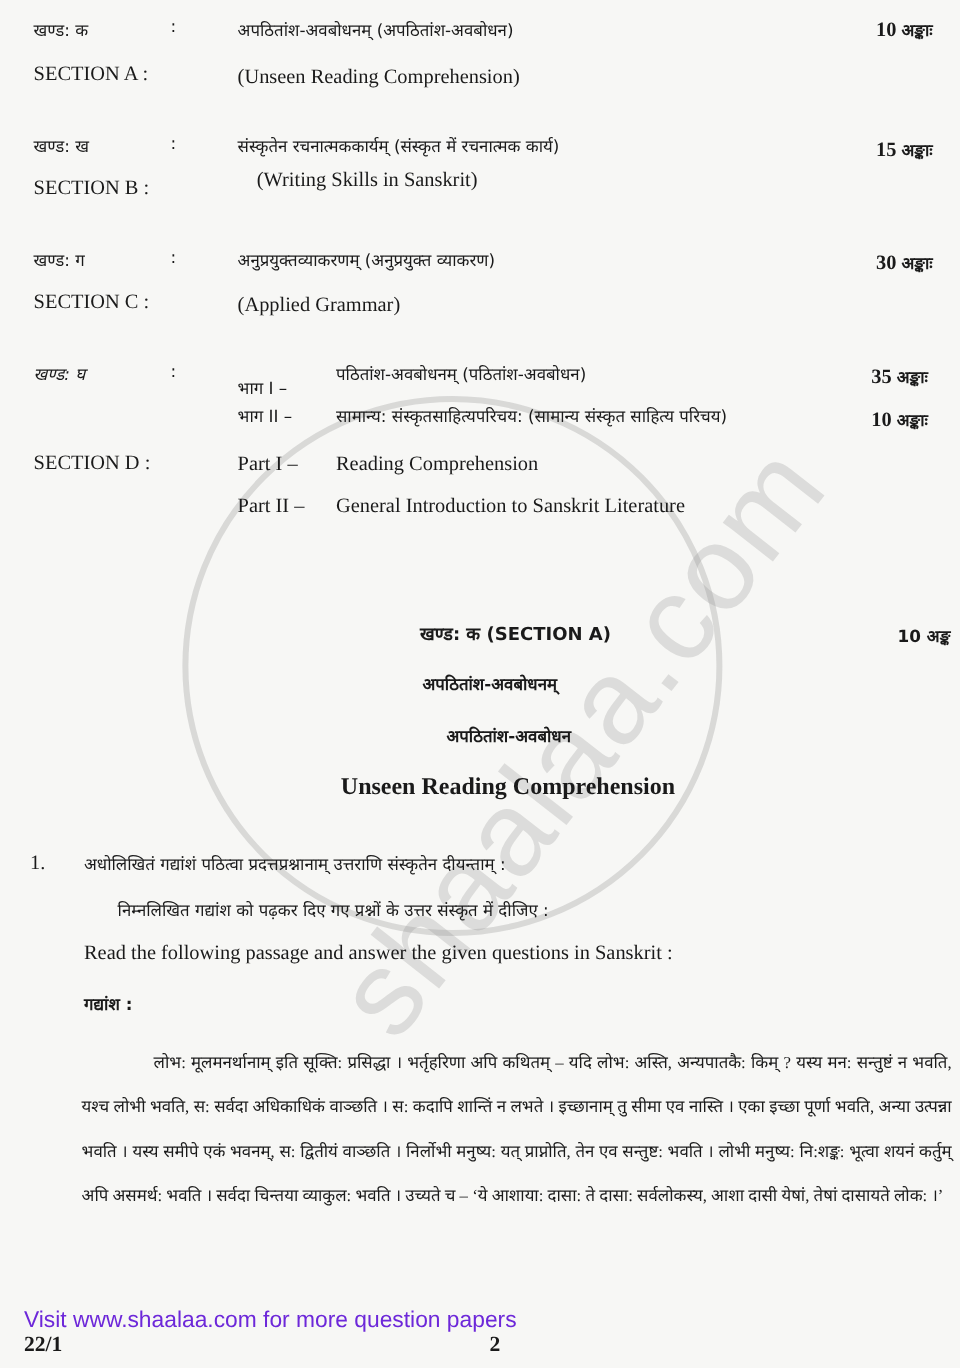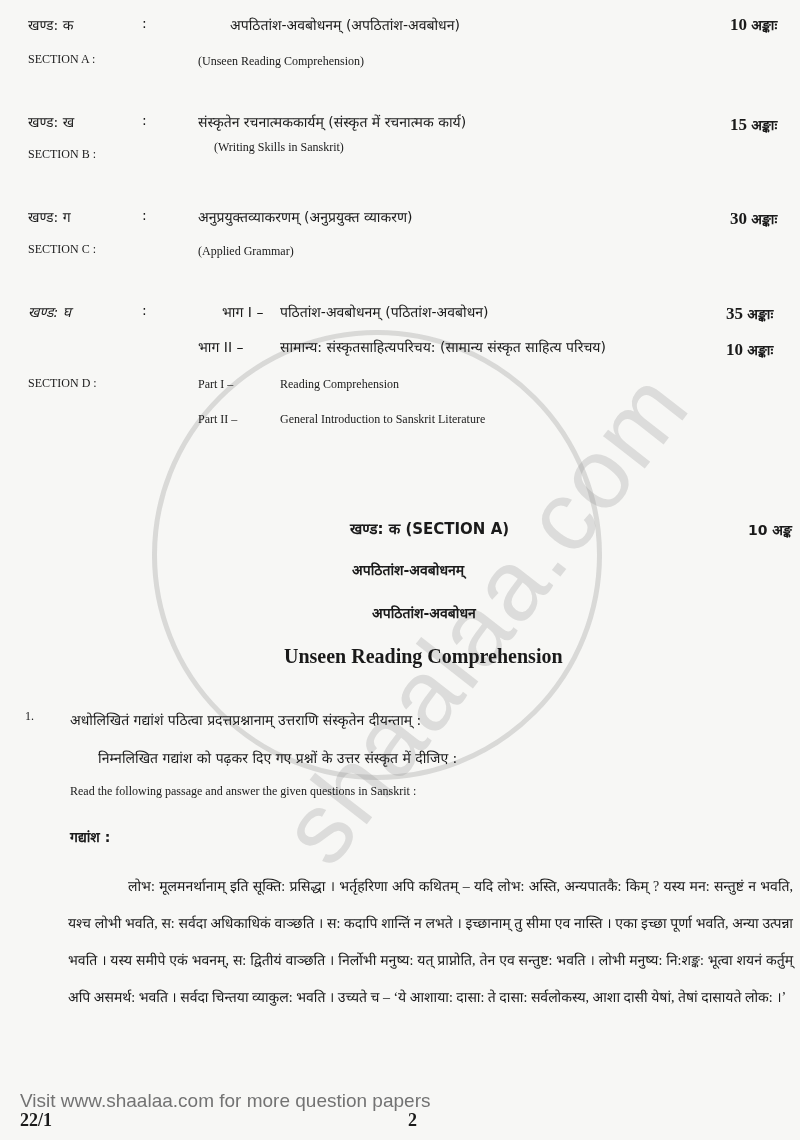--- a/index.html
+++ b/index.html
@@ -4,21 +4,21 @@
 <style>
   html, body { margin: 0; padding: 0; }
   body {
     width: 800px; height: 1140px; position: relative; overflow: hidden;
     background: #f7f7f5;
     font-family: "Liberation Serif", "DejaVu Serif", serif;
     color: #1a1a1a;
   }
   .abs { position: absolute; white-space: nowrap; }
   .hi { font-family: "DejaVu Sans", sans-serif; font-size: 14px; }
-  .en { font-family: "Liberation Serif", serif; font-size: 12px; }
+  .en { font-family: "Liberation Serif", serif; font-size: 17px; }
   .marks { font-family: "Liberation Serif", serif; font-weight: bold; font-size: 17px; }
   .marks .hi { font-size: 14px; font-weight: bold; }
   .bold { font-weight: bold; }
   .watermark-circle {
     position: absolute; left: 152px; top: 330px; width: 440px; height: 440px;
     border: 5px solid rgba(160,160,160,0.35); border-radius: 50%;
     pointer-events: none;
   }
   .watermark-text {
     position: absolute; left: 190px; top: 560px;
@@ -27,34 +27,34 @@
     color: rgba(150,150,150,0.28); letter-spacing: 2px; pointer-events: none;
   }
   .passage {
     position: absolute; left: 68px; top: 868px; width: 725px;
     font-family: Liberation Serif, serif; font-size: 14px;
     line-height: 37px; text-align: justify;
   }
   .passage p { margin: 0; text-indent: 60px; }
   .footer-visit {
     position: absolute; left: 20px; top: 1090px;
-    font-family: "Liberation Sans", sans-serif; font-size: 19px; color: #737373;
+    font-family: "Liberation Sans", sans-serif; font-size: 19px; color: #6d28d9;
   }
   .footer-code { position: absolute; left: 20px; top: 1110px; font-weight: bold; font-size: 18px; }
   .footer-page { position: absolute; left: 408px; top: 1110px; font-weight: bold; font-size: 18px; }
 </style>
 </head>
 <body>
 
 <div class="watermark-circle"></div>
 <div class="watermark-text">shaalaa.com</div>
 
 <div class="abs hi" style="left:28px; top:15px;">खण्ड: क</div>
 <div class="abs hi" style="left:142px; top:15px;">:</div>
-<div class="abs hi" style="left:198px; top:15px;margin-left:32px;">अपठितांश-अवबोधनम्  (अपठितांश-अवबोधन)</div>
+<div class="abs hi" style="left:198px; top:15px;">अपठितांश-अवबोधनम्  (अपठितांश-अवबोधन)</div>
 <div class="abs marks" style="left:730px; top:15px;">
   <span>10</span>
   <span class="hi">अङ्काः</span>
 </div>
 <div class="abs en" style="left:28px; top:52px;">SECTION A :</div>
 <div class="abs en" style="left:198px; top:54px;">(Unseen Reading Comprehension)</div>
 
 <div class="abs hi" style="left:28px; top:112px;">खण्ड: ख</div>
 <div class="abs hi" style="left:142px; top:112px;">:</div>
 <div class="abs hi" style="left:198px; top:112px;">संस्कृतेन रचनात्मककार्यम्  (संस्कृत में रचनात्मक कार्य)</div>
@@ -70,21 +70,21 @@
 <div class="abs hi" style="left:198px; top:207px;">अनुप्रयुक्तव्याकरणम् (अनुप्रयुक्त व्याकरण)</div>
 <div class="abs marks" style="left:730px; top:209px;">
   <span>30</span>
   <span class="hi">अङ्काः</span>
 </div>
 <div class="abs en" style="left:28px; top:242px;">SECTION C :</div>
 <div class="abs en" style="left:198px; top:244px;">(Applied Grammar)</div>
 
 <div class="abs hi" style="left:28px; top:302px;font-style:italic;">खण्ड: घ</div>
 <div class="abs hi" style="left:142px; top:302px;">:</div>
-<div class="abs hi" style="left:198px; top:302px;margin-left:24px;">भाग I  –</div>
+<div class="abs hi" style="left:198px; top:313px;">भाग I  –</div>
 <div class="abs hi" style="left:280px; top:302px;">पठितांश-अवबोधनम्  (पठितांश-अवबोधन)</div>
 <div class="abs marks" style="left:726px; top:304px;text-align:right;">
   <span>35</span>
   <span class="hi">अङ्काः</span>
 </div>
 <div class="abs hi" style="left:198px; top:337px;">भाग II  –</div>
 <div class="abs hi" style="left:280px; top:337px;">सामान्य: संस्कृतसाहित्यपरिचय: (सामान्य संस्कृत साहित्य परिचय)</div>
 <div class="abs marks" style="left:726px; top:340px;">
   <span>10</span>
   <span class="hi">अङ्काः</span>

